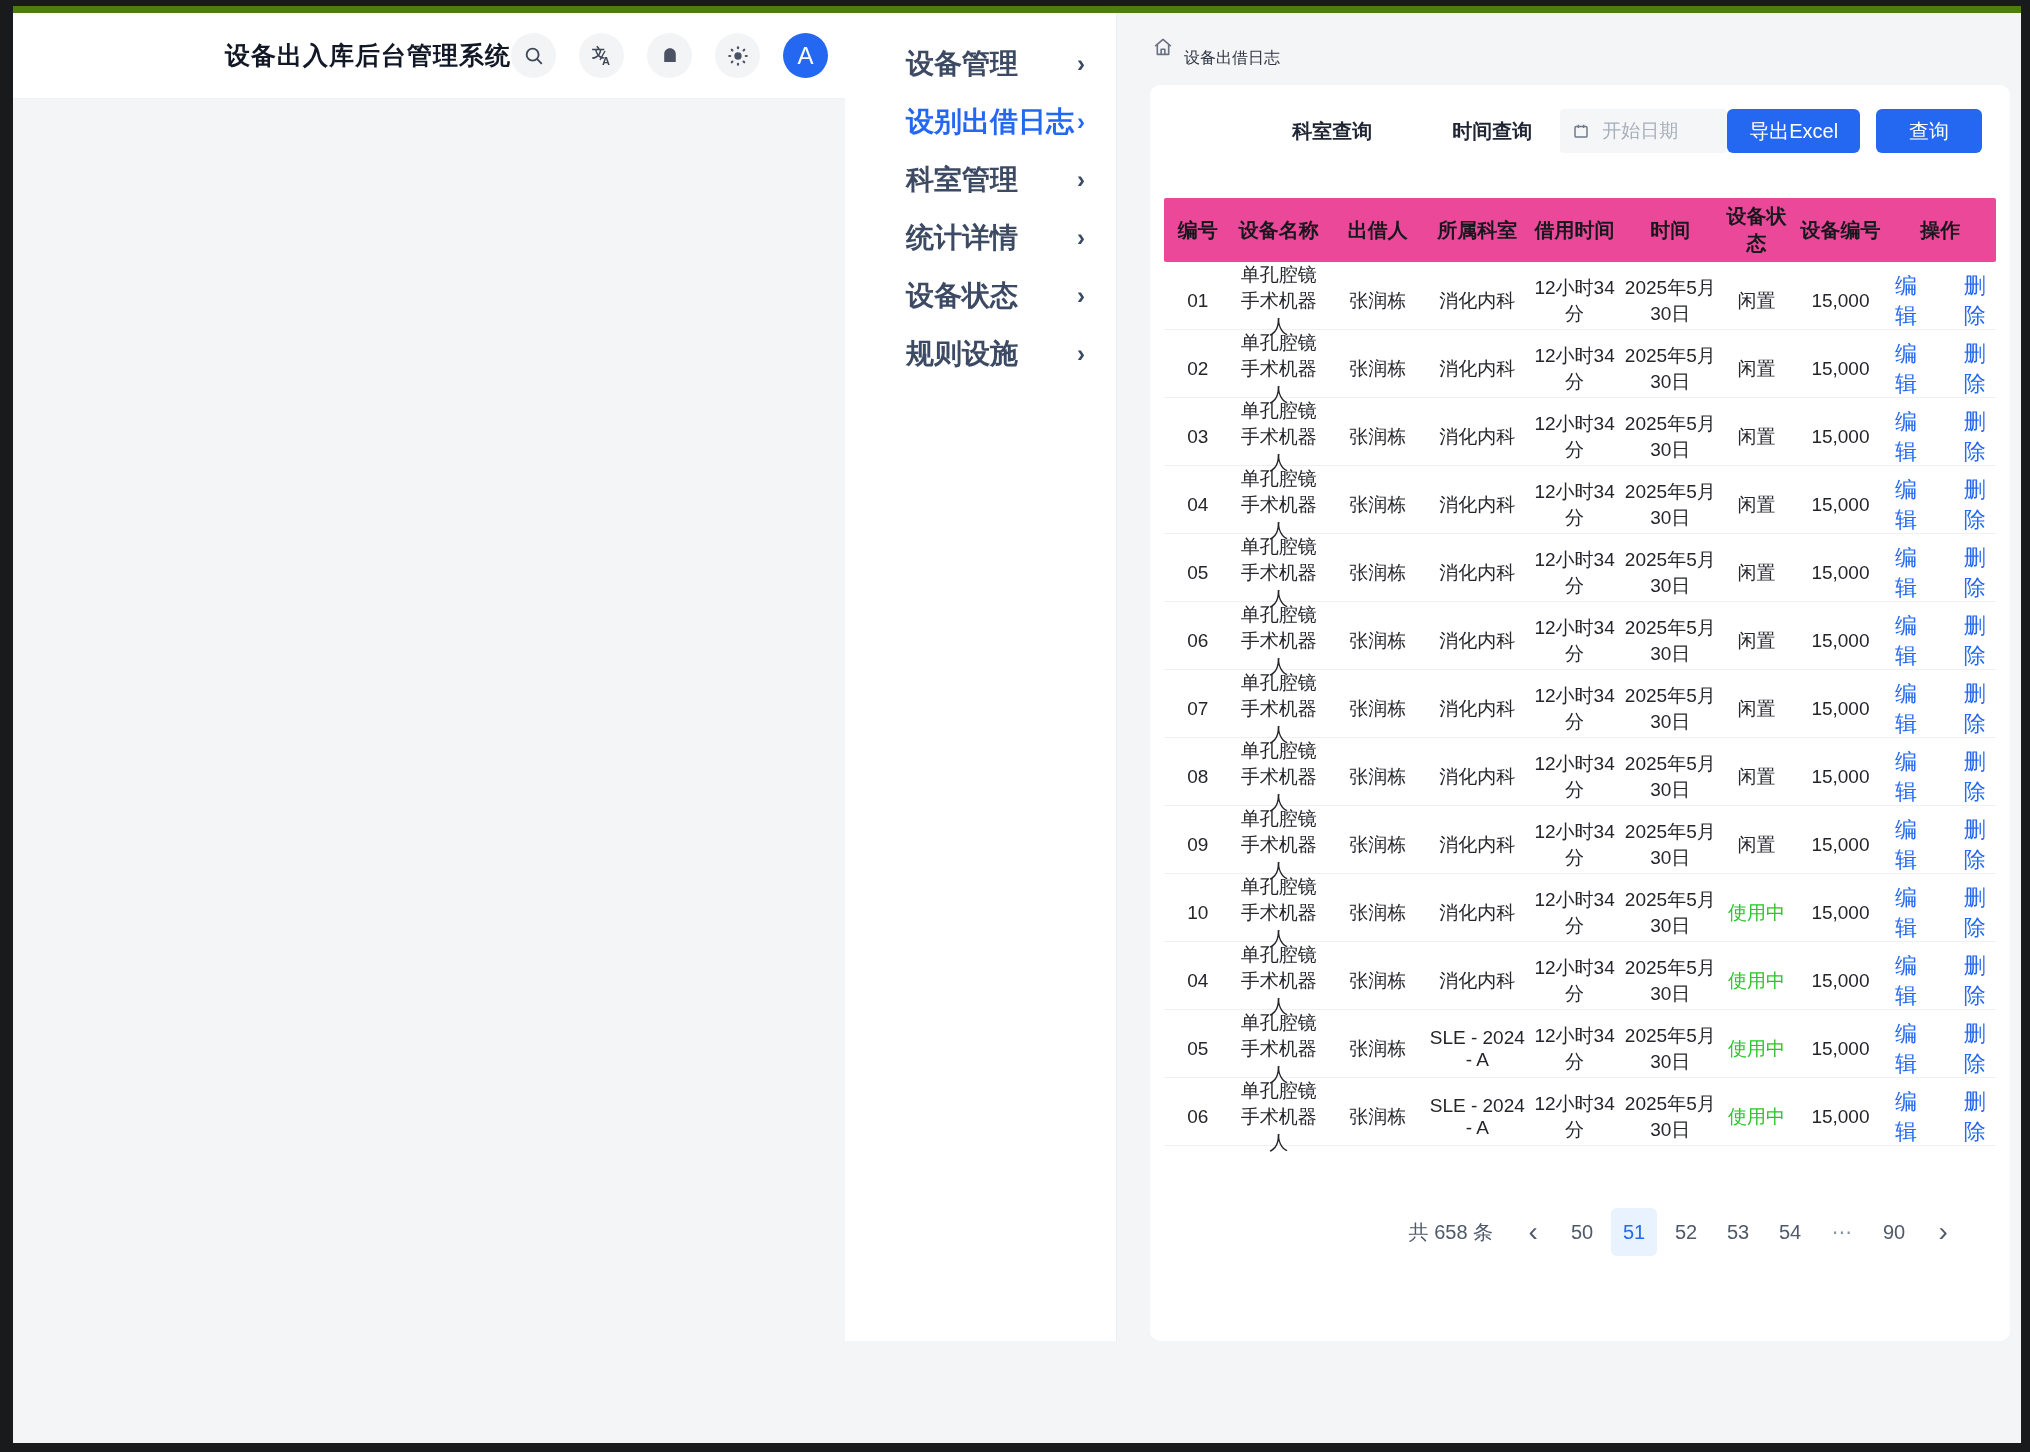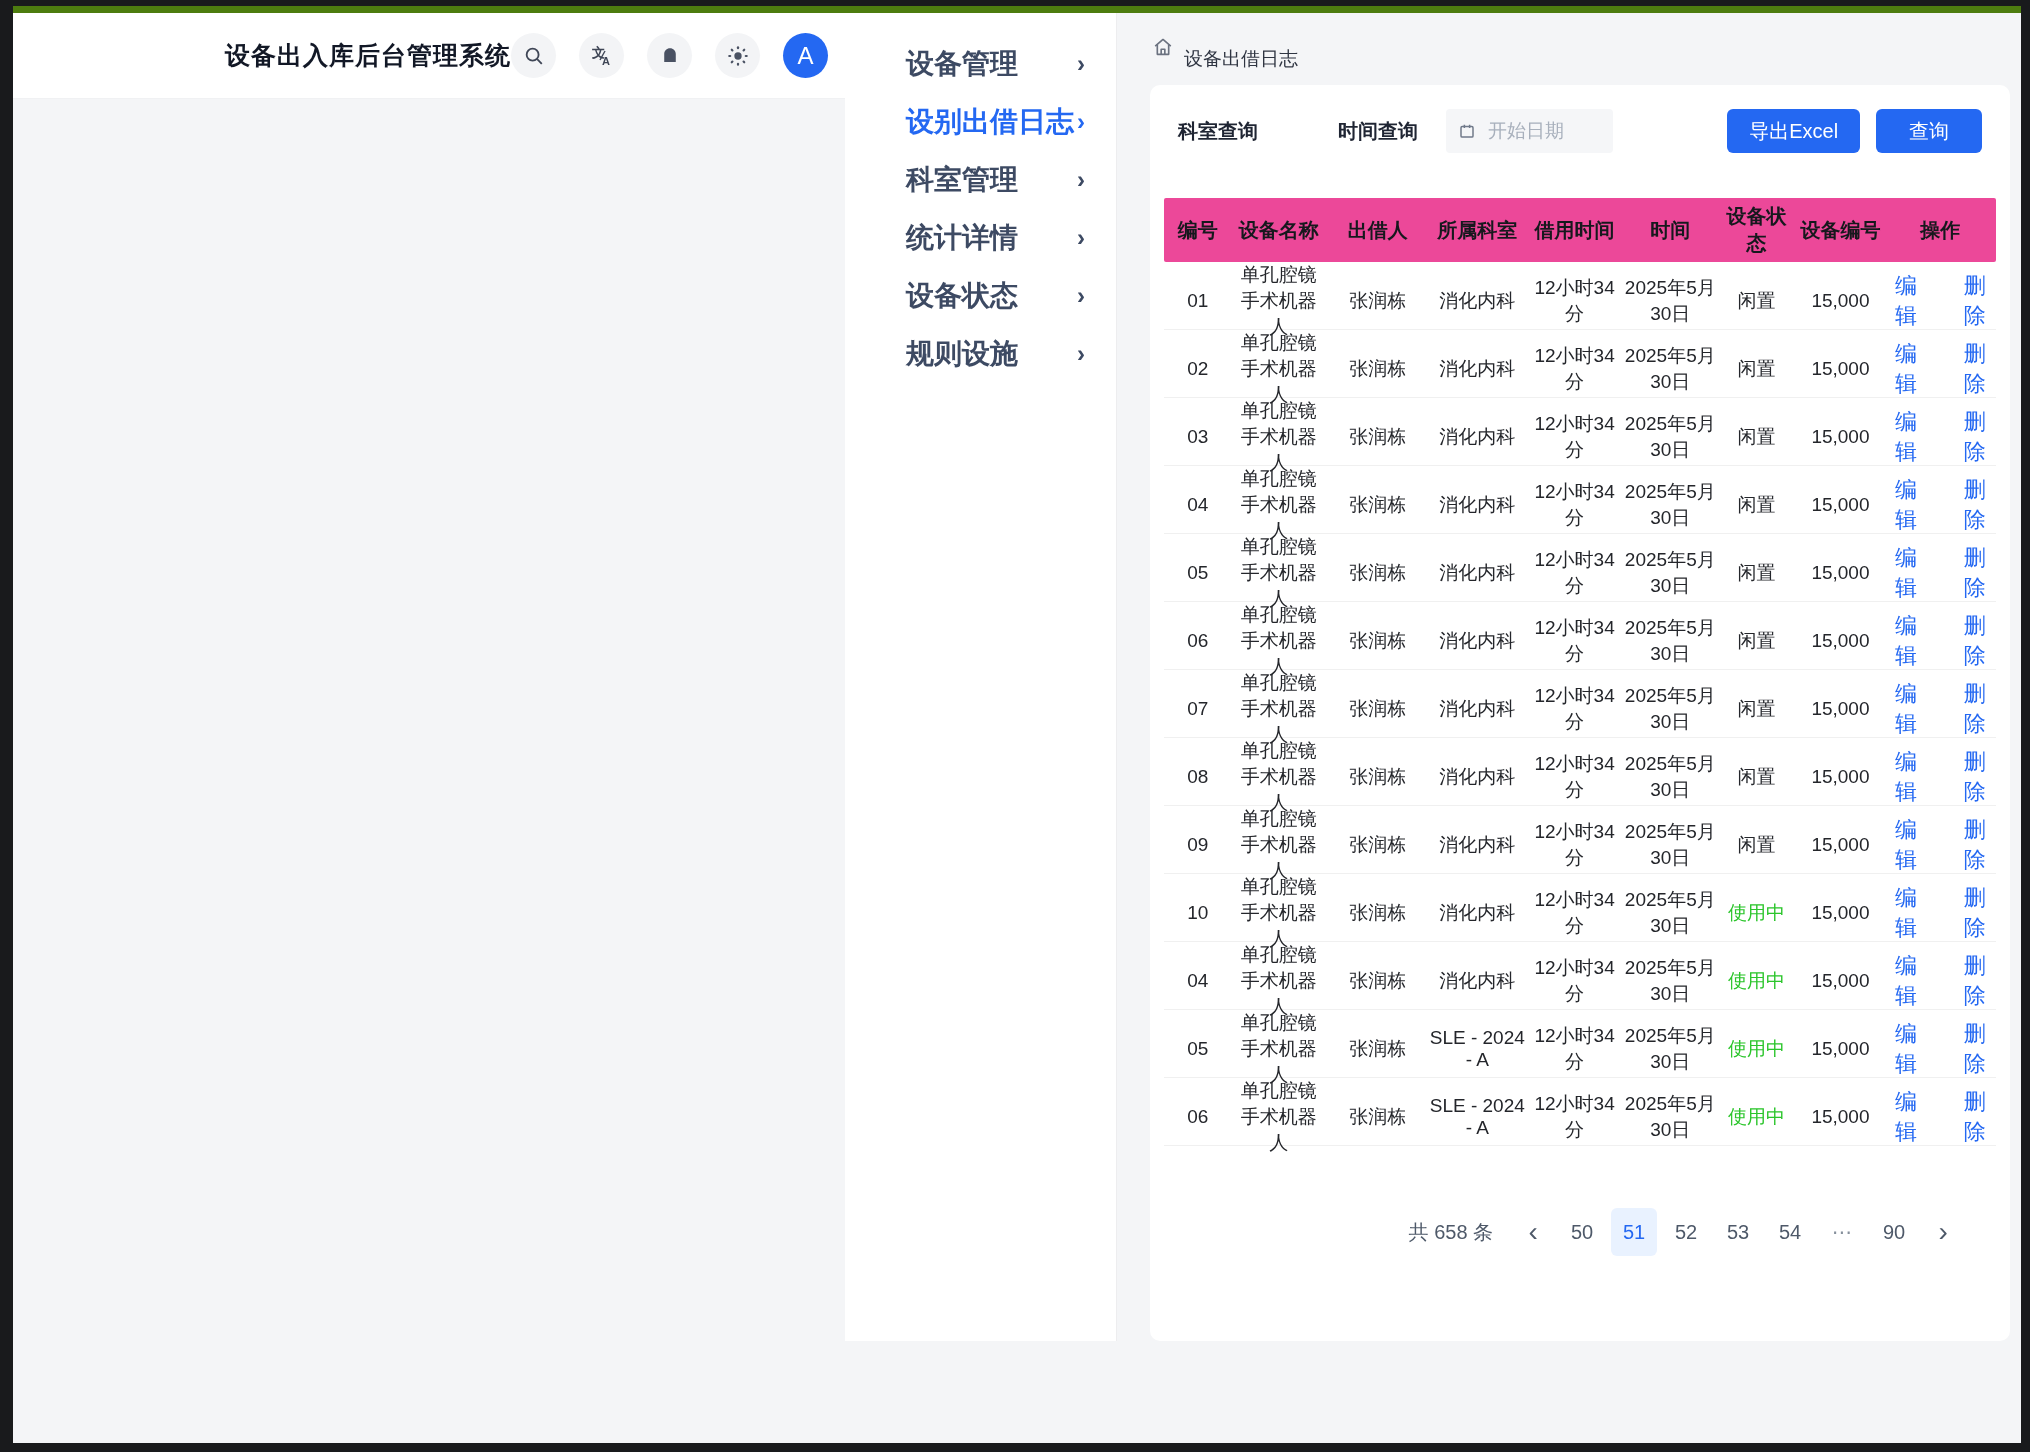--- a/index.html
+++ b/index.html
@@ -18,24 +18,24 @@
     color:#fff; font-size:24px; display:flex; align-items:center; justify-content:center; cursor:pointer; }
   
   .body { display:flex; height:1328px; flex:0 0 auto; }
   .sidebar { width:272px; background:#fff; border-right:1px solid #ededef; padding-top:22px; flex:0 0 auto; }
   .side-item { height:58px; display:flex; align-items:center; padding:0 31px 0 61px; cursor:pointer; }
   .side-label { font-size:28px; font-weight:bold; color:#3d4a63; }
   .side-item .chev { margin-left:auto; font-size:24px; font-weight:bold; color:#3d4a63; line-height:1; }
   .side-item.active .side-label, .side-item.active .chev { color:var(--accent,#2468f2); }
   .content { flex:1; display:flex; flex-direction:column; padding:18px 31px 0 33px; overflow:hidden; }
   .breadcrumb { display:flex; align-items:center; gap:10px; height:32px; margin-left:2px; }
-  .breadcrumb-label { font-size:19px; color:#2f3542;margin-top:23px; }
+  .breadcrumb-label { font-size:16px; color:#2f3542;margin-top:23px; }
   
   .card { background:#fff; border-radius:10px; margin-top:22px; flex:1; padding:24px 14px 0 14px;
-    display:flex; flex-direction:column; overflow:hidden; }
+    display:flex; flex-direction:column; overflow:hidden;align-items:flex-end; }
   .filter-row { display:flex; align-items:center; height:44px; margin:0 14px; flex:0 0 auto; }
   .filter-label { font-size:20px; font-weight:bold; color:#1f2533; }
   .dept-input { width:340px; height:44px; margin-left:28px; background:#f5f6f8; border:none; outline:none;
     border-radius:4px; padding:0 16px; font-size:19px; color:#333; font-family:inherit; }
   .dept-input::placeholder, .date-input::placeholder { color:#a8b0bc; }
   .time-label { margin-left:80px; }
   .date-box { width:167px; height:44px; margin-left:28px; background:#f5f6f8; border-radius:4px;
     display:flex; align-items:center; padding:0 12px; gap:12px; cursor:pointer; }
   .date-input { border:none; outline:none; background:transparent; width:100px; font-size:19px; color:#333; font-family:inherit; }
   .btn { height:44px; border:none; border-radius:6px; background:var(--accent,#2468f2); color:#fff;

